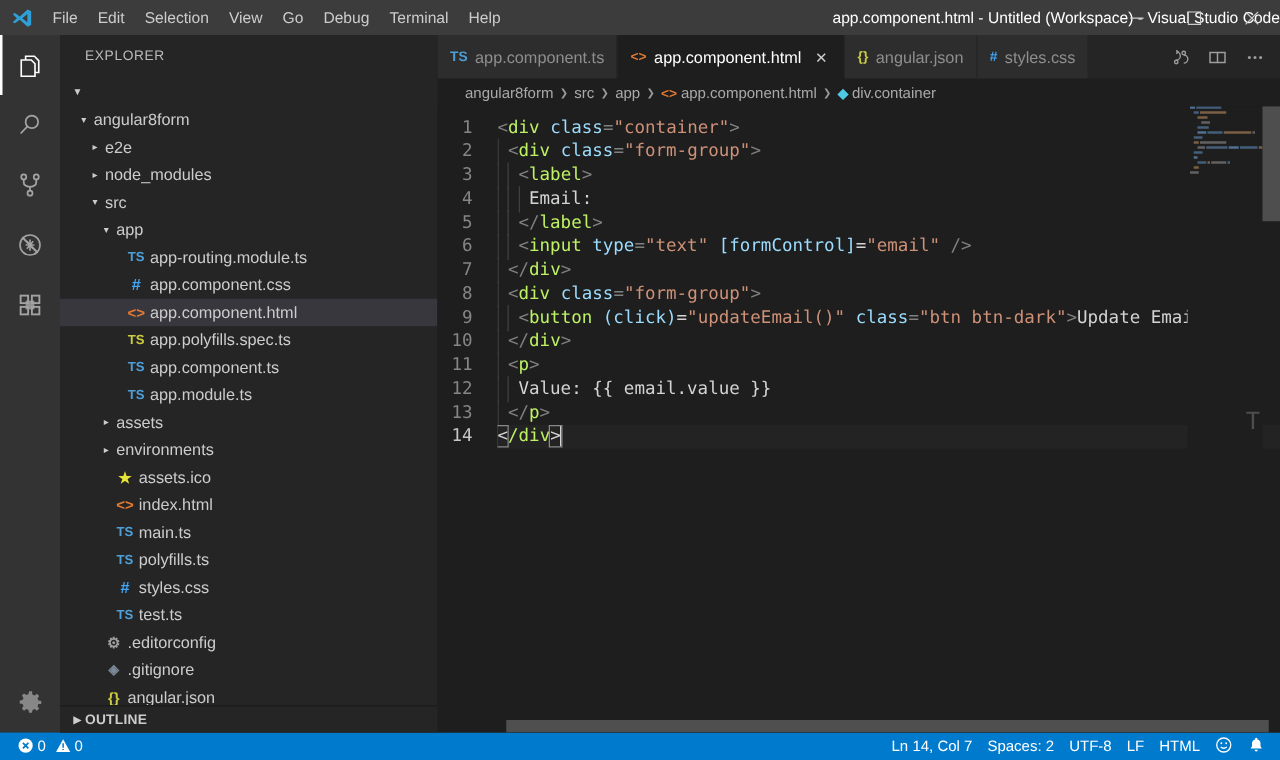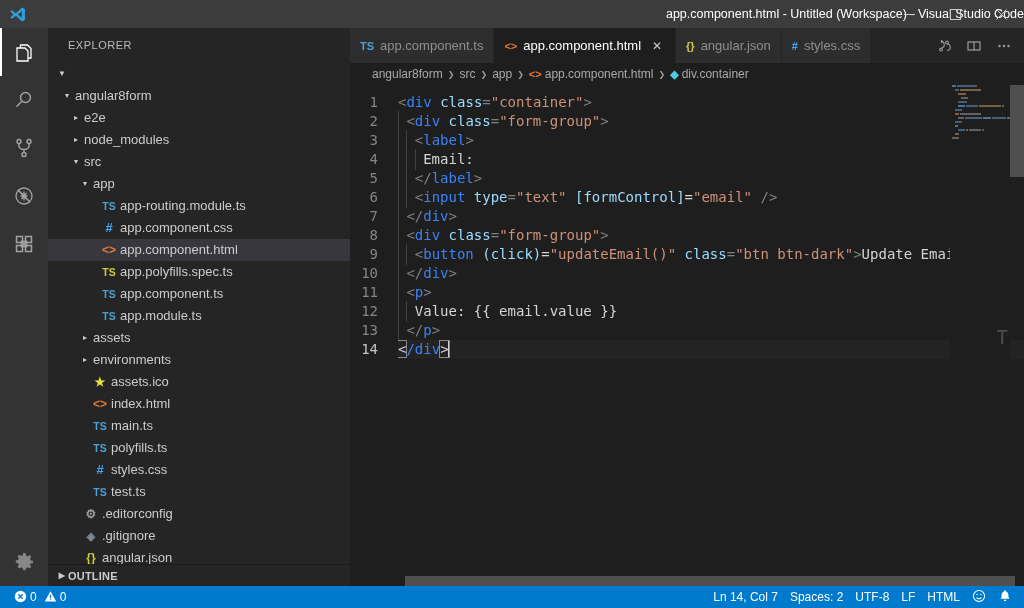--- a/index.html
+++ b/index.html
@@ -122,21 +122,21 @@
   .code{
     flex:1; padding-top:8px; position:relative; white-space:pre; overflow:hidden;
     color:#d4d4d4;
   }
   .cline{ height:19px; line-height:19px; position:relative; padding-left:0; }
   .cline.current{ background:#232323; box-shadow:inset 0 0 0 0 transparent; }
   .ig{ display:inline-block; width:8.4px; position:relative; }
   .ig:before{
     content:''; position:absolute; left:0; top:-1px; bottom:-1px; width:1px; background:#404040;
   }
-  .tagname{ color:#3b82f6; }
+  .tagname{ color:#bef264; }
   .attr{ color:#9cdcfe; }
   .str{ color:#ce9178; }
   .punct{ color:#808080; }
   .txt{ color:#d4d4d4; }
   .brkhl{ outline:1px solid #888888; }
   .cursor{
     display:inline-block; width:1px; height:17px; background:#d4d4d4;
     vertical-align:-4px; margin:0 -1px;
   }
 
@@ -172,20 +172,30 @@
 </head>
 <body>
 
 <div class="app">
 
   <div class="titlebar">
     <div class="vscode-logo">
       <svg width="17" height="17" viewBox="0 0 24 24" aria-hidden="true">
         <path d="M18.5 2.2 L22.5 4.2 L22.5 19.8 L18.5 21.8 L9.6 13.8 L4.2 17.9 L1.6 16.6 L6.3 12 L1.6 7.4 L4.2 6.1 L9.6 10.2 Z M18.2 7.3 L12.5 12 L18.2 16.7 Z" fill="#2f9fd8"></path>
       </svg>
+    </div>
+    <div class="menu">
+      <div class="menu-item">File</div>
+      <div class="menu-item">Edit</div>
+      <div class="menu-item">Selection</div>
+      <div class="menu-item">View</div>
+      <div class="menu-item">Go</div>
+      <div class="menu-item">Debug</div>
+      <div class="menu-item">Terminal</div>
+      <div class="menu-item">Help</div>
     </div>
     <div class="title-text">app.component.html - Untitled (Workspace) - Visual Studio Code</div>
     <div class="win-controls">
       <div class="win-btn">
         <svg width="11" height="11" viewBox="0 0 11 11">
             <path d="M0 5.5 H11" stroke="#cccccc" stroke-width="1"></path>
           </svg>
       </div>
       <div class="win-btn">
         <svg width="11" height="11" viewBox="0 0 11 11">

